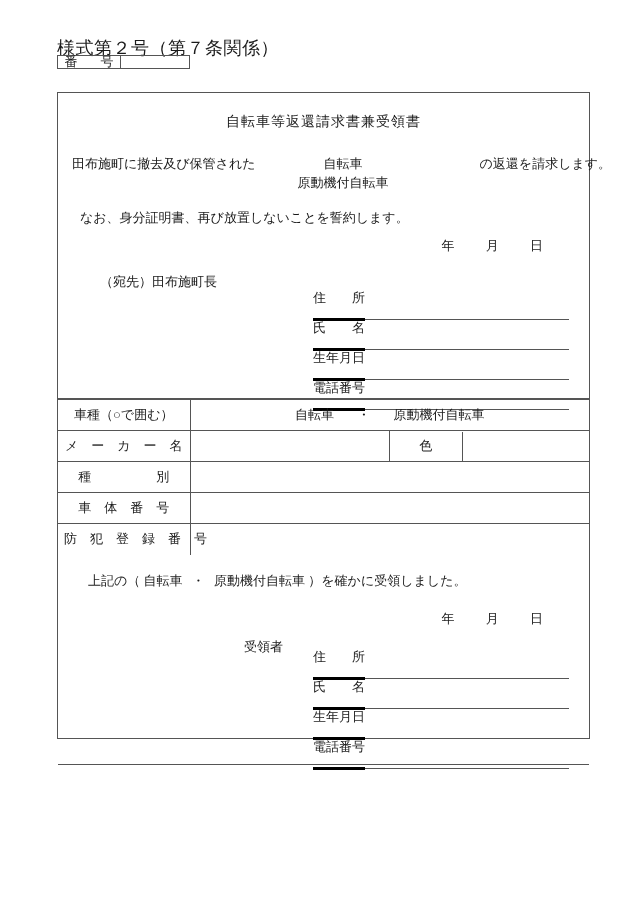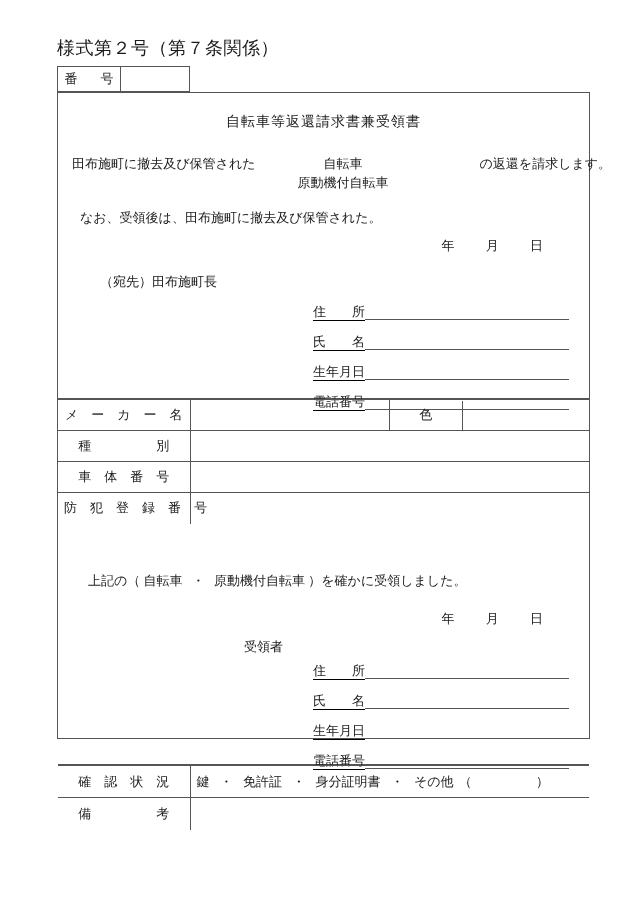--- a/index.html
+++ b/index.html
@@ -30,23 +30,23 @@
     top: 36px;
     font-size: 18px;
     letter-spacing: 0.5px;
     white-space: nowrap;
   }
 
   
   .number-box {
     position: absolute;
     left: 57px;
-    top: 66px;
+    top: 55px;
     width: 133px;
-    height: 26px;
+    height: 14px;
     border: 1px solid #555;
     box-sizing: border-box;
     display: flex;
   }
   .number-label {
     width: 63px;
     border-right: 1px solid #555;
     box-sizing: border-box;
     display: flex;
     align-items: center;
@@ -146,22 +146,22 @@
     position: absolute;
   }
   .field-row {
     display: flex;
     align-items: flex-end;
     height: 30px;
   }
   .field-label {
     font-size: 13px;
     white-space: nowrap;
-    border-bottom: 1px solid #000000;
-    padding-bottom: 1px;
+    border-bottom: 3px solid #000000;
+    padding-bottom: 13px;
     line-height: 1.1;
   }
   .field-line {
     flex: 1;
     border-bottom: 1px solid #555;
     height: 1px;
     margin-bottom: 1px;
   }
 
   .applicant-fields { left: 255px; top: 198px; width: 256px; }
@@ -285,21 +285,21 @@
 
       <div class="intro-row">
         <span class="intro-lead">田布施町に撤去及び保管された</span>
         <span class="intro-stack">
           <span>自転車</span>
           <span>原動機付自転車</span>
         </span>
         <span class="intro-tail">の返還を請求します。</span>
       </div>
 
-      <div class="pledge">なお、受領後は、田布施町に撤去及び保管された。</div>
+      <div class="pledge">なお、身分証明書、再び放置しないことを誓約します。</div>
 
       <div class="date-line">
         <span>年</span>
         <span>月</span>
         <span>日</span>
       </div>
 
       <div class="addressee">（宛先）田布施町長</div>
 
       <div class="field-group applicant-fields">
@@ -317,20 +317,28 @@
         </div>
         <div class="field-row">
           <span class="field-label">電話番号</span>
           <span class="field-line"></span>
         </div>
       </div>
     </div>
 
     <table class="veh-table">
       <tbody>
+        <tr>
+          <td class="lbl">車種（○で囲む）</td>
+          <td class="val ctr kind-choice" colspan="2">
+            <span>自転車</span>
+            <span>・</span>
+            <span>原動機付自転車</span>
+          </td>
+        </tr>
         <tr>
           <td class="lbl">メ　ー　カ　ー　名</td>
           <td></td>
           <td class="val" style="padding:0">
             <table style="width:100%;border-collapse:collapse;table-layout:fixed">
               <tbody>
                   <tr>
                 <td class="color-lbl" style="border:none;border-right:1px solid #555;height:29px">色</td>
                 <td style="border:none;height:29px"></td>
               </tr>
@@ -383,37 +391,15 @@
           <span class="field-label">生年月日</span>
           <span class="field-line"></span>
         </div>
         <div class="field-row">
           <span class="field-label">電話番号</span>
           <span class="field-line"></span>
         </div>
       </div>
     </div>
 
-    <table class="bottom-table">
-      <tbody>
-        <tr>
-          <td class="lbl">確　認　状　況</td>
-          <td class="val confirm-items">
-            <span>鍵</span>
-            <span class="dot">・</span>
-            <span>免許証</span>
-            <span class="dot">・</span>
-            <span>身分証明書</span>
-            <span class="dot">・</span>
-            <span>その他</span>
-            <span class="confirm-paren-open">（</span>
-            <span class="confirm-paren-close">）</span>
-          </td>
-        </tr>
-        <tr>
-          <td class="lbl">備　　　　　考</td>
-          <td class="val"></td>
-        </tr>
-      </tbody>
-    </table>
 
   </div>
 </div>
 
 </body></html>

